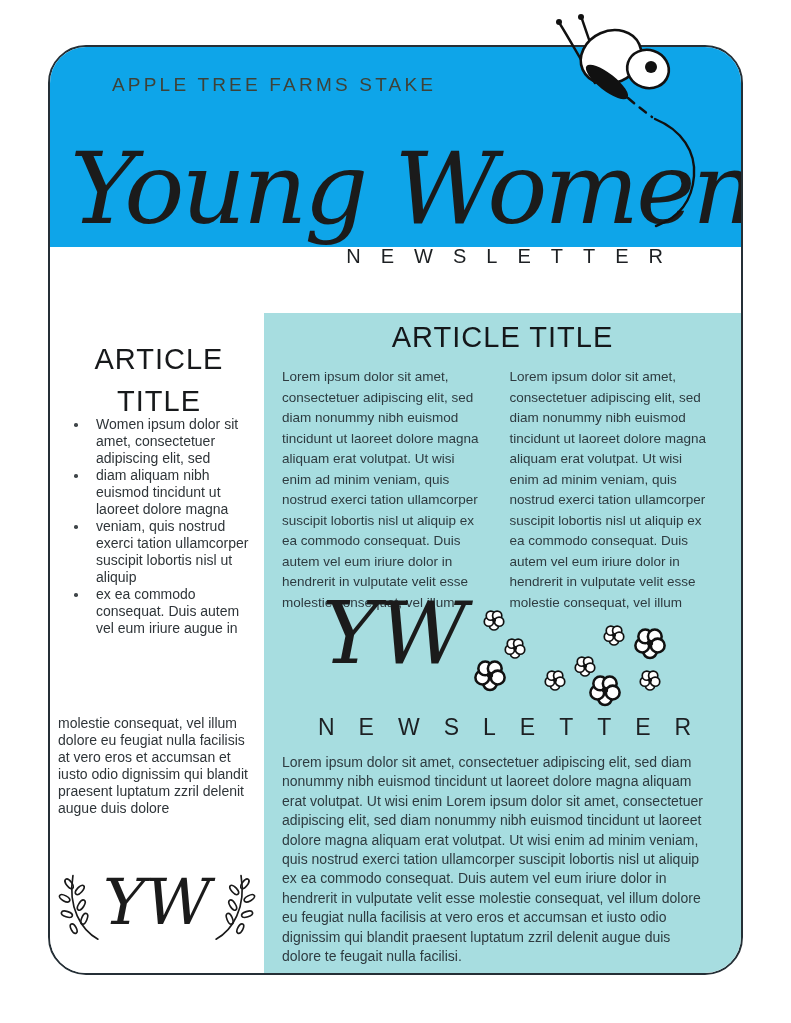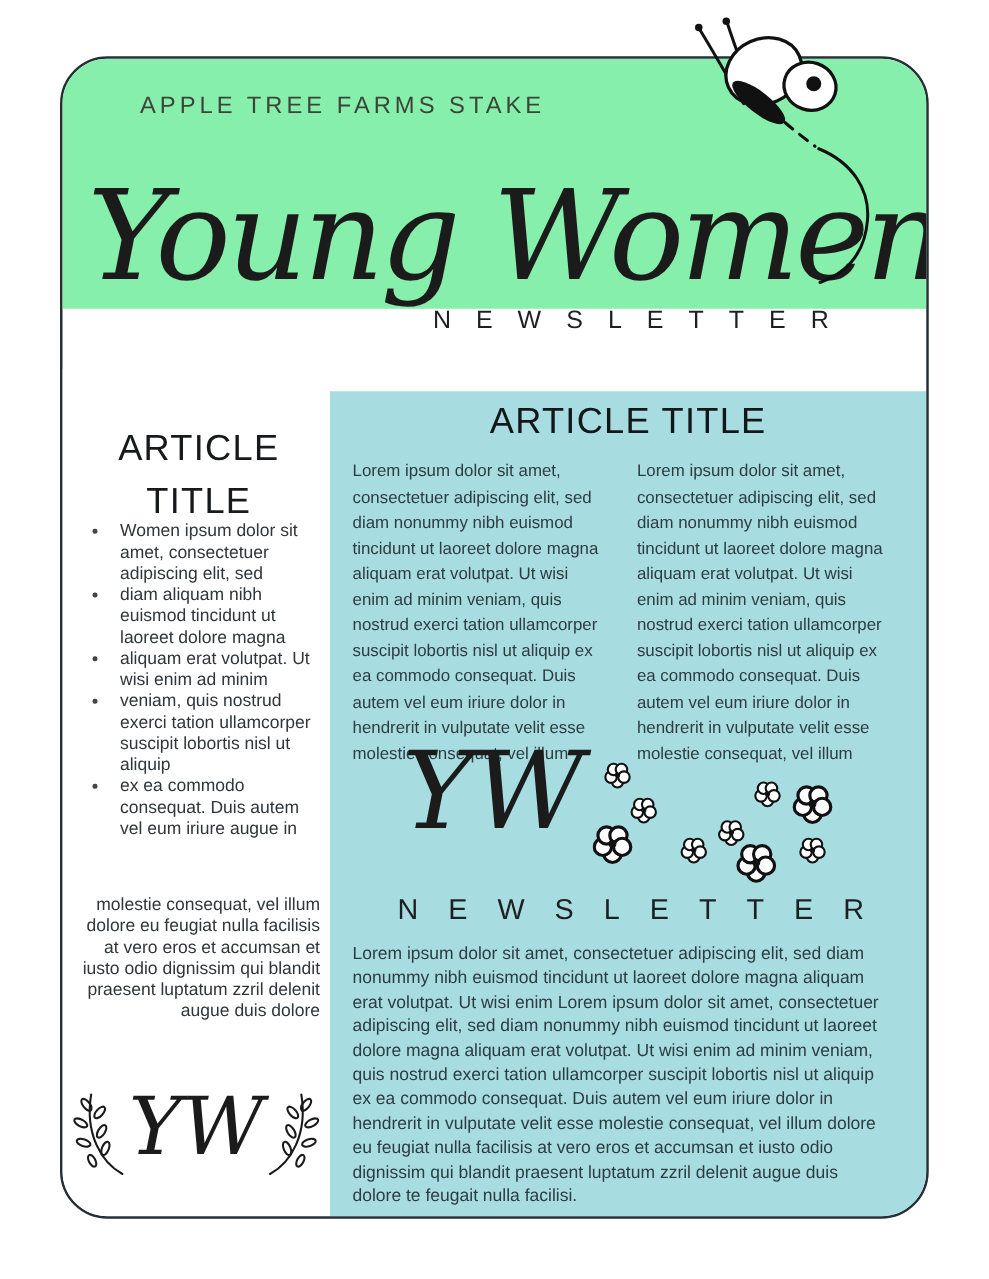--- a/index.html
+++ b/index.html
@@ -14,21 +14,21 @@
     left: 48px; top: 45px; right: 48px; bottom: 48px;
     border: 2.5px solid #252f36;
     border-radius: 38px;
     background: #ffffff;
     overflow: hidden;
   }
 
   
   .masthead {
     position: absolute; left: 0; top: 0; right: 0; height: 200px;
-    background: #86efac;
+    background: #0ea5e9;
     text-decoration: underline;
   }
   .kicker {
     position: absolute; left: 62px; top: 27px;
     font-size: 19px; letter-spacing: 3.2px; color: #3e4238;
     font-weight: 400;
   }
   .script-title {
     position: absolute; left: 20px; right: 40px; top: 92px;
     text-align: center;
@@ -52,21 +52,21 @@
     position: absolute; left: 22px; top: 121px; width: 182px;
     list-style: none; font-size: 14px; line-height: 17px; color: #2f3539;
   }
   .bullet-list li { position: relative; padding-left: 24px; }
   .bullet-list li::before {
     content: ""; position: absolute; left: 2px; top: 7px;
     width: 3.5px; height: 3.5px; border-radius: 50%; background: #40464a;
   }
   .left-para {
     position: absolute; left: 8px; width: 198px; top: 420px;
-    text-align: right; font-size: 14px; line-height: 17px; color: #2f3539;
+    text-align: left; font-size: 14px; line-height: 17px; color: #2f3539;
   }
   .monogram-row {
     position: absolute; left: 4px; width: 206px; top: 552px; height: 120px;
     display: flex; align-items: center; justify-content: center; gap: 2px;
   }
   .yw-script {
     font-family: "DejaVu Serif", serif; font-style: italic; font-weight: 400;
     color: #1b1b1b; line-height: 1;
   }
   .monogram-row .yw-script { font-size: 64px; margin-top: -10px; }
@@ -115,21 +115,20 @@
       <div class="kicker">APPLE TREE FARMS STAKE</div>
       <div class="script-title">Young Women</div>
       <div class="subtitle">NEWSLETTER</div>
     </header>
 
     <aside class="left-col">
       <h2 class="left-title">ARTICLE TITLE</h2>
       <ul class="bullet-list">
         <li>Women ipsum dolor sit amet, consectetuer adipiscing elit, sed</li>
         <li>diam aliquam nibh euismod tincidunt ut laoreet dolore magna</li>
-        <li>aliquam erat volutpat. Ut wisi enim ad minim</li>
         <li>veniam, quis nostrud exerci tation ullamcorper suscipit lobortis nisl ut aliquip</li>
         <li>ex ea commodo consequat. Duis autem vel eum iriure augue in</li>
       </ul>
       <p class="left-para">molestie consequat, vel illum dolore eu feugiat nulla facilisis at vero eros et accumsan et iusto odio dignissim qui blandit praesent luptatum zzril delenit augue duis dolore</p>
 
       <div class="monogram-row">
         <svg width="54" height="96" viewBox="0 0 62 95">
           <g fill="none" stroke="#1a1a1a" stroke-width="2.2" stroke-linecap="round">
             <path d="M58,90 C36,78 18,48 25,6"></path>
             <ellipse cx="20" cy="17" rx="3.6" ry="7.5" transform="rotate(-38 20 17)"></ellipse>

